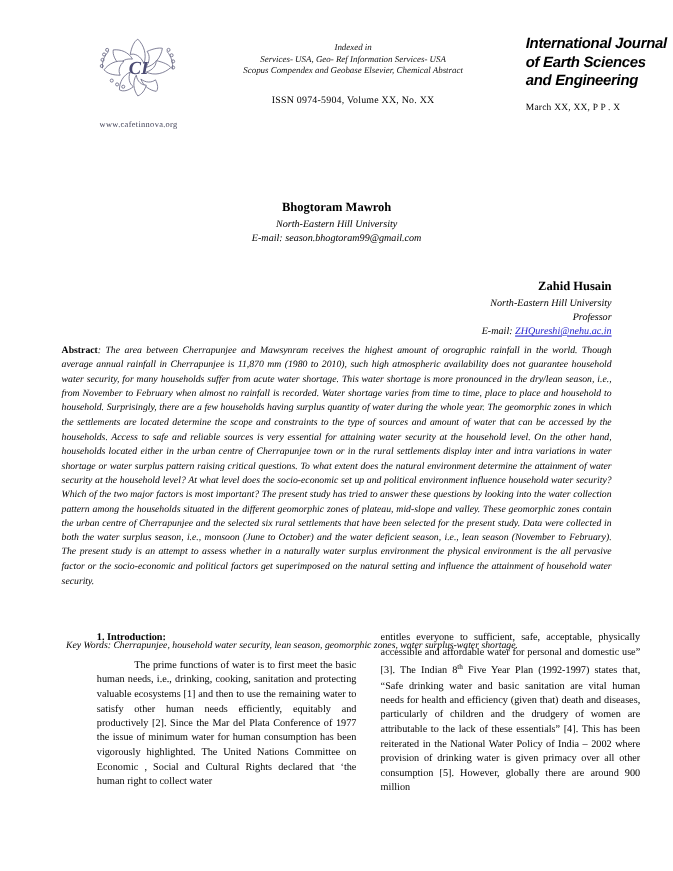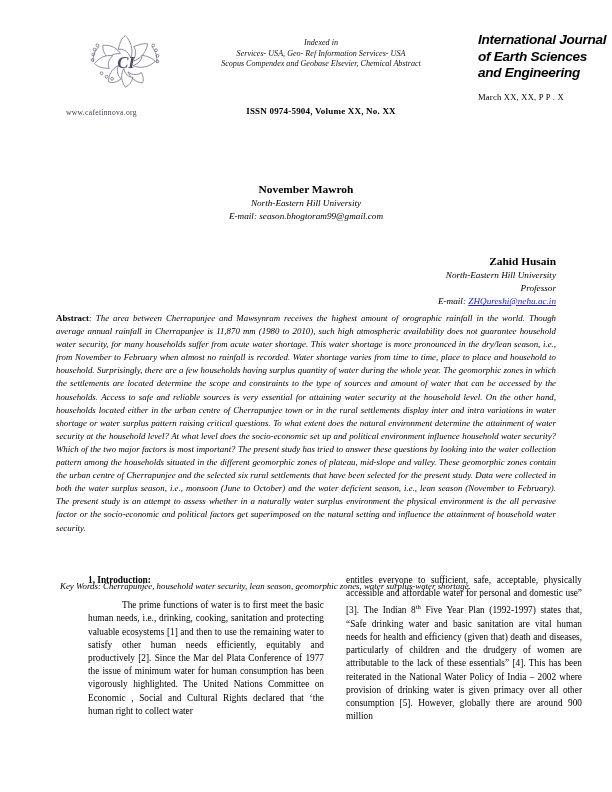--- a/index.html
+++ b/index.html
@@ -28,21 +28,21 @@
     left: 58px;
     top: 30px;
     width: 500px;
     height: 80px;
   }
   .logo-wrap {
     position: absolute;
     left: 8px;
     top: 0px;
     width: 120px;
-    text-align: left;
+    text-align: center;
   }
   .logo-mark {
     width: 78px;
     height: 60px;
     margin: 0 auto;
     display: block;
   }
   .logo-url {
     font-family: "Liberation Serif", serif;
     font-size: 7.6px;
@@ -64,24 +64,23 @@
     color: #111;
   }
   .indexed-block .lbl { font-style: italic; }
 
   .issn-line {
     position: absolute;
     left: 118px;
     top: 56px;
     width: 290px;
     text-align: center;
-    font-weight: bold;
+    font-weight: normal;
     font-size: 9px;
     letter-spacing: 0.2px;
-    margin-top: 20px;
   }
 
   .journal-title {
     position: absolute;
     left: 420px;
     top: 2px;
     width: 150px;
     font-family: "Liberation Sans", sans-serif;
     font-weight: bold;
     font-style: italic;
@@ -243,21 +242,21 @@
       <div>International Journal</div>
       <div>of Earth Sciences</div>
       <div>and Engineering</div>
     </div>
 
     <div class="journal-date">March XX, XX, P P . X</div>
   </div>
 
 
   <div class="author-block first">
-    <div class="author-name">November Mawroh</div>
+    <div class="author-name">Bhogtoram Mawroh</div>
     <div class="author-aff">North-Eastern Hill University</div>
     <div class="author-email">
       <span>E-mail:</span>
       <span>season.bhogtoram99@gmail.com</span>
     </div>
   </div>
 
   <div class="author-block second">
     <div class="author-name">Zahid Husain</div>
     <div class="author-aff">North-Eastern Hill University</div>

